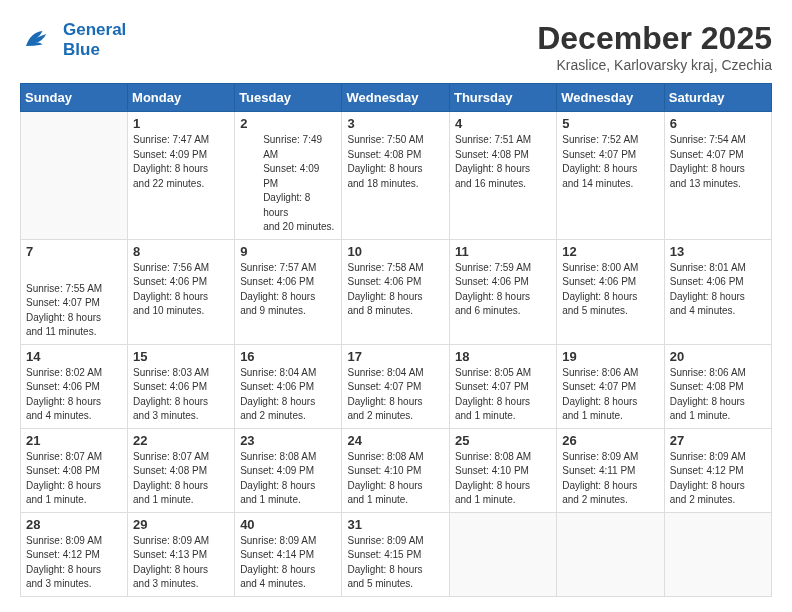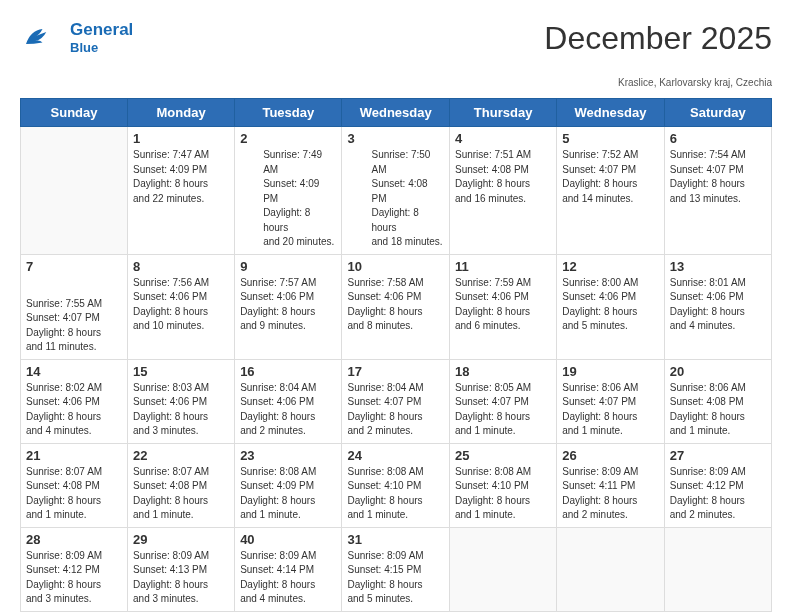--- a/index.html
+++ b/index.html
@@ -12,48 +12,47 @@
     }
     .header {
       display: flex;
       justify-content: space-between;
       align-items: flex-start;
       margin-bottom: 10px;
     }
     .logo {
       display: flex;
       align-items: center;
-      gap: 20px;
+      gap: 13px;
     }
     .logo-bird {
       width: 30px;
       height: 30px;
     }
     .title-block {
       text-align: right;
     }
     .month-title {
       font-size: 32px;
       color: #333;
-      font-weight: normal;
+      font-weight: bold;
     }
     .subtitle {
-      font-size: 10px;
+      font-size: 14px;
       color: #555;
-      margin-top: 20px;
     }
     .calendar {
       width: 100%;
       border-collapse: collapse;
       border: 1px solid #ccc;
     }
     .calendar th {
       background-color: #2d6db5;
       color: #fff;
-      text-align: center;
+      text-align: left;
       padding: 6px 4px;
       font-size: 13px;
       border: 1px solid #2060a0;
     }
     .calendar td {
       vertical-align: top;
       padding: 4px 5px;
       border: 1px solid #ddd;
       width: 108px;
       min-height: 90px;
@@ -78,21 +77,21 @@
 </head>
 <body>
 
 <div class="header">
   <div class="logo">
     <svg class="logo-bird" viewBox="0 0 40 40" xmlns="http://www.w3.org/2000/svg">
       <path d="M8,28 Q14,10 30,8 Q26,16 20,18 Q28,14 35,12 Q30,22 20,24 Q26,22 30,26 Q18,28 8,28Z" fill="#1a6bb5"></path>
     </svg>
     <div>
       <div style="font-size:17px;font-weight:bold;color:#1a6bb5;">General</div>
-      <div style="font-size:13px;font-weight:bold;color:#1a6bb5;">Blue</div>
+      <div style="font-size:17px;font-weight:bold;color:#1a6bb5;">Blue</div>
     </div>
   </div>
   <div class="title-block">
     <div class="month-title">December 2025</div>
     <div class="subtitle">Kraslice, Karlovarsky kraj, Czechia</div>
   </div>
 </div>
 
 <table class="calendar">
   <thead>
@@ -118,21 +117,21 @@
         </td>
         <td>
           <div class="day-num">2</div>
           <div class="day-info" style="white-space: pre-line; margin-left: 23px;">Sunrise: 7:49 AM
 Sunset: 4:09 PM
 Daylight: 8 hours
 and 20 minutes.</div>
         </td>
         <td>
           <div class="day-num">3</div>
-          <div class="day-info" style="white-space: pre-line; margin-left: 24px;">Sunrise: 7:50 AM
+          <div class="day-info" style="white-space: pre-line;">Sunrise: 7:50 AM
 Sunset: 4:08 PM
 Daylight: 8 hours
 and 18 minutes.</div>
         </td>
         <td>
           <div class="day-num">4</div>
           <div class="day-info" style="white-space: pre-line;">Sunrise: 7:51 AM
 Sunset: 4:08 PM
 Daylight: 8 hours
 and 16 minutes.</div>

